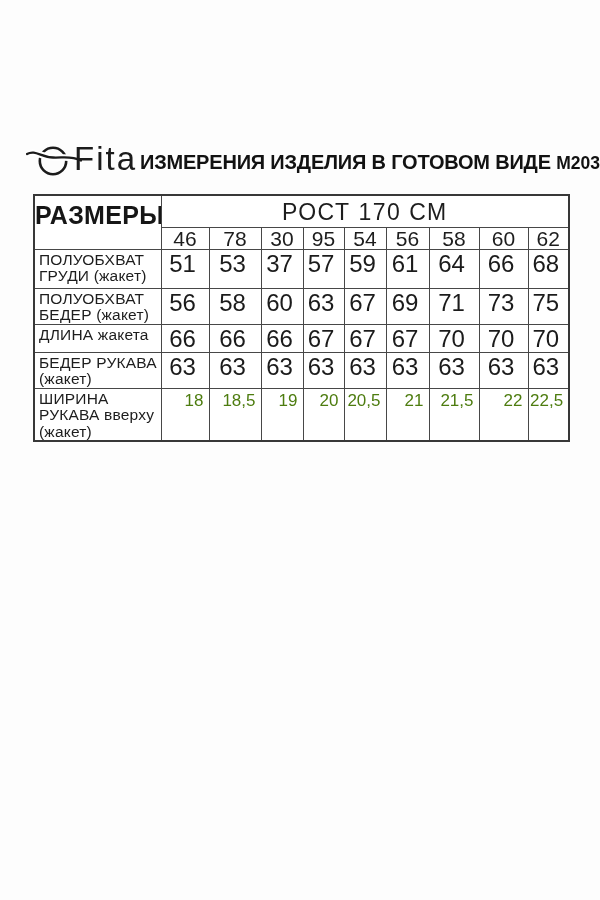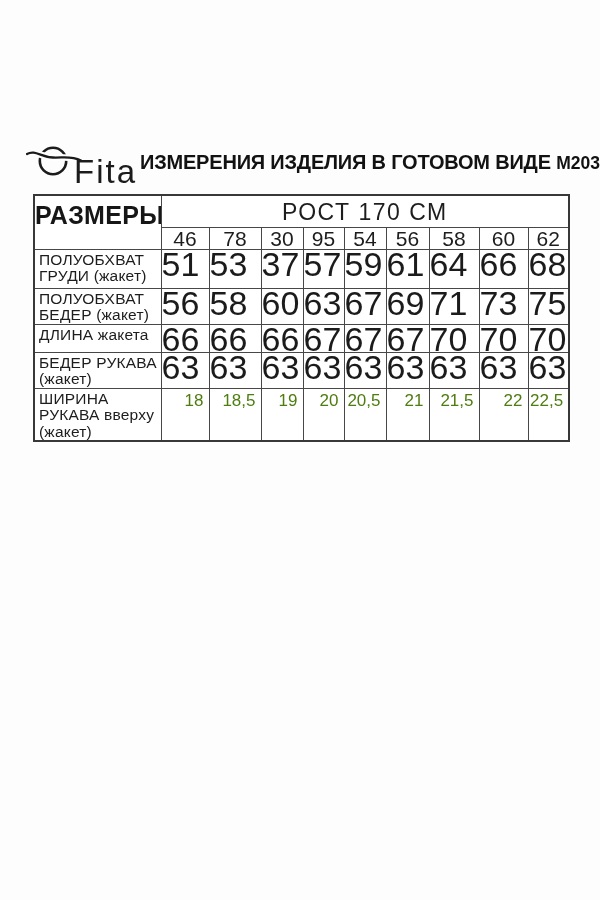--- a/index.html
+++ b/index.html
@@ -5,21 +5,21 @@
   html,body{margin:0;padding:0;}
   body{
     width:600px;height:900px;background:#ffffff;
     font-family:"Liberation Sans", sans-serif;color:#161616;
   }
   .page{position:relative;width:600px;height:900px;background:#fdfdfd;overflow:hidden;}
 
   
   .logo-mark{position:absolute;left:26px;top:143px;width:56px;height:34px;}
   .logo-text{
-    position:absolute;left:74px;top:153px;height:38px;line-height:38px;
+    position:absolute;left:74px;top:140px;height:38px;line-height:38px;
     font-size:33px;font-weight:400;letter-spacing:2px;color:#1b1b1b;
   }
   .page-title{
     position:absolute;left:140px;top:146px;width:450px;height:34px;line-height:32px;
     font-size:20px;font-weight:bold;letter-spacing:-0.2px;white-space:nowrap;color:#121212;
   }
   .model-code{font-size:17.5px;letter-spacing:0;}
 
   
   table.size-table{
@@ -39,21 +39,21 @@
   tr.d-r3{height:35px;}
   tr.d-r4{height:52px;}
 
   td.corner{font-weight:bold;font-size:25px;text-align:center;padding-top:5px;letter-spacing:.3px;}
   td.rost{font-size:23px;text-align:center;padding-top:3px;letter-spacing:1.5px;color:#1d1d1d;margin-top:9px;}
   td.size-h{font-size:21px;line-height:20px;text-align:center;padding-top:1px;color:#1d1d1d;}
   td.label{
     font-size:15.5px;line-height:16.5px;letter-spacing:.2px;
     padding:2px 3px 0 4px;white-space:pre-line;color:#1d1d1d;
   }
-  td.num{font-size:34px;line-height:24px;text-align:left;padding:2px 5px 0 0;color:#1b1b1b;}
+  td.num{font-size:24px;line-height:24px;text-align:center;padding:2px 5px 0 0;color:#1b1b1b;}
   td.num-sm{font-size:17px;line-height:18px;text-align:right;padding:3px 5px 0 0;color:#4d7c0f;}
 </style>
 </head>
 <body>
 
 <div class="page">
 
   <svg class="logo-mark" viewBox="0 0 56 34" xmlns="http://www.w3.org/2000/svg" aria-hidden="true">
     <circle cx="27" cy="18" r="13.2" fill="none" stroke="#1b1b1b" stroke-width="2.6"></circle>
     <path d="M1,11 C9,6.5 15,14 27,14.5 C37,15 45,12.5 55,17.5" fill="none" stroke="#ffffff" stroke-width="6.5" stroke-linecap="round"></path>

